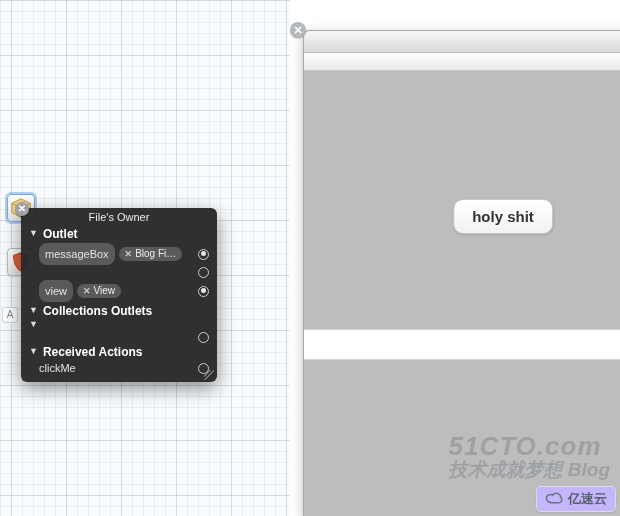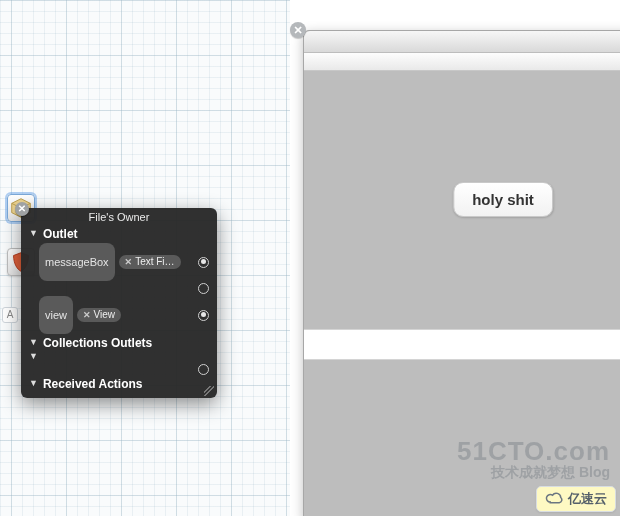--- a/index.html
+++ b/index.html
@@ -77,21 +77,21 @@
     left: 290px; top: 22px;
     width:16px; height:16px; border-radius:50%;
     background:#b5b8bb; color:#fff;
     font-size:11px; line-height:16px; text-align:center;
     font-weight:bold;
     box-shadow: 0 1px 1px rgba(0,0,0,0.2);
   }
 
   .sim-button {
     position:absolute;
-    top: 151px; left: 50%;
+    top: 168px; left: 50%;
     transform: translateX(-50%);
     padding: 8px 18px;
     background: linear-gradient(#ffffff,#f2f2f2);
     border:1px solid #c9c9c9;
     border-radius: 10px;
     font-weight: bold;
     font-size: 15px;
     color:#333;
     box-shadow: 0 1px 2px rgba(0,0,0,0.15);
     white-space: nowrap;
@@ -142,21 +142,21 @@
   .row {
     display:flex; align-items:center;
     padding:1px 8px 1px 18px;
     font-size:11px;
     line-height:14px;
   }
   .row .lbl { flex:1; white-space:nowrap; overflow:hidden; text-overflow:ellipsis; color:#e4e4e4;}
   .row .lbl.pill {
     background:#5a5a5a;
     border-radius:8px;
-    padding:12px 6px;
+    padding:4px 6px;
     margin-right:4px;
     flex:0 1 auto;
   }
   .chip {
     background:#5a5a5a;
     border-radius:8px;
     padding:0 6px;
     font-size:10px;
     color:#eee;
     display:flex; align-items:center;
@@ -179,28 +179,29 @@
     background:
       linear-gradient(135deg, transparent 4px,#777 4px,#777 5px,transparent 5px),
       linear-gradient(135deg, transparent 7px,#777 7px,#777 8px,transparent 8px);
   }
 
   
   .wm1 {
     position:absolute; right:10px; bottom:36px;
     font-family: Arial, sans-serif;
     color: rgba(80,90,100,0.28);
-    text-align:right;
+    text-align:left;
     line-height:1.05;
+    font-style:italic;
   }
   .wm1 .big { font-size:26px; font-weight:800; letter-spacing:1px;}
-  .wm1 .sub { font-size:14px; font-weight:600;}
+  .wm1 .sub { font-size:19px; font-weight:600;}
   .wm-badge {
     position:absolute; right:4px; bottom:4px;
-    background:#fef9c3; border:1px solid #d8dde2;
+    background:#c4b5fd; border:1px solid #d8dde2;
     border-radius:5px;
     padding:3px 8px;
     display:flex; align-items:center; gap:5px;
     font-size:13px; color:#55606a; font-weight:600;
     box-shadow:0 1px 2px rgba(0,0,0,0.08);
   }
   .wm-badge .logo { width:18px; height:18px; }
 </style>
 </head>
 <body>
@@ -236,21 +237,21 @@
   <div class="hud-title">File's Owner</div>
 
   <div class="hud-sec">
     <span class="tri">▼</span>
     <span>Outlet</span>
   </div>
   <div class="row">
     <span class="lbl pill">messageBox</span>
     <span class="chip">
         <span class="x">✕</span>
-        <span>Text Fi…</span>
+        <span>Blog Fi…</span>
       </span>
     <span class="circle filled"></span>
   </div>
   <div class="row">
     <span class="circle"></span>
   </div>
   <div class="row">
     <span class="lbl pill">view</span>
     <span class="chip">
         <span class="x">✕</span>
@@ -268,20 +269,24 @@
     <span class="tri">▼</span>
   </div>
   <div class="row">
     <span class="circle"></span>
   </div>
 
   <div class="hud-sec">
     <span class="tri">▼</span>
     <span>Received Actions</span>
   </div>
+  <div class="row">
+    <span class="lbl">clickMe</span>
+    <span class="circle"></span>
+  </div>
 
   <div class="hud-resize"></div>
 </div>
 
 <div class="wm1">
   <div class="big">51CTO.com</div>
   <div class="sub">技术成就梦想   Blog</div>
 </div>
 <div class="wm-badge">
   <svg class="logo" viewBox="0 0 24 24">

